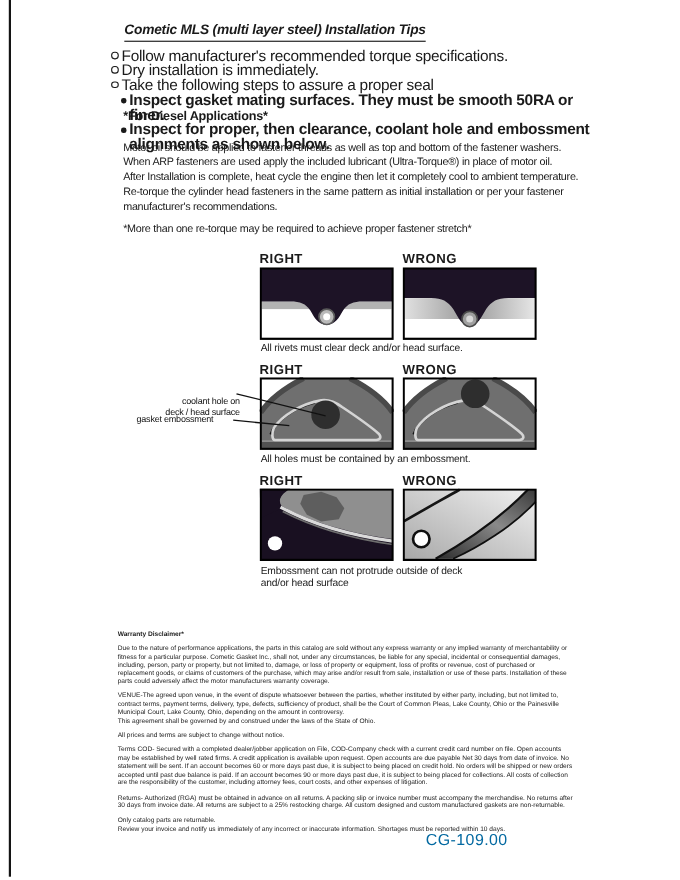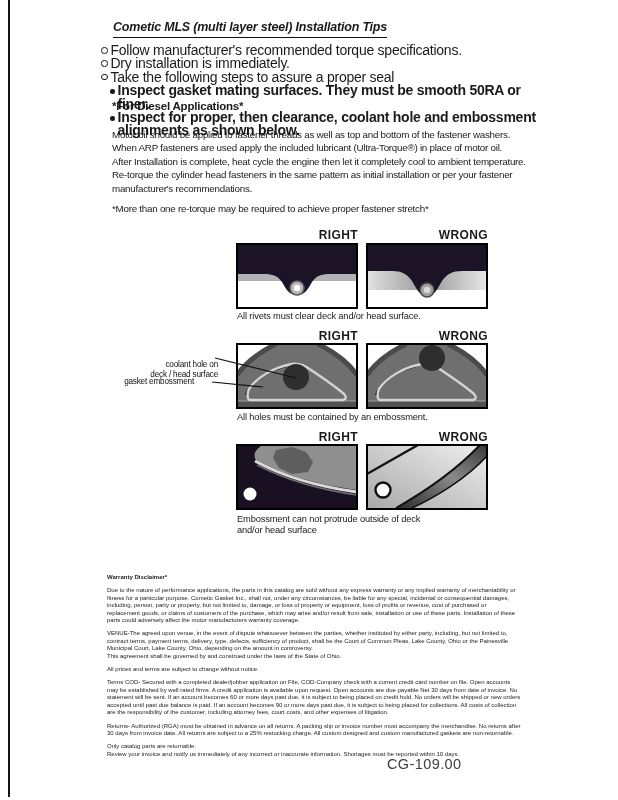--- a/index.html
+++ b/index.html
@@ -23,28 +23,28 @@
   .sub-row{margin-left:9px;font-weight:bold;}
   .dot{width:4.5px;height:4.5px;background:#1a1a1a;border-radius:50%;
        display:inline-block;margin-right:3px;position:relative;top:-1.5px;flex:0 0 auto;}
   
   #diesel-heading{left:112px;top:100px;font-size:11.5px;font-weight:bold;letter-spacing:-0.2px;}
   .para{left:112px;width:416px;font-size:9.8px;letter-spacing:-0.25px;line-height:13.4px;}
   #diesel-para1{top:128px;}
   #diesel-para2{top:155px;}
   #retorque-note{top:202px;}
   
-  .col-label{width:122px;text-align:right;font-size:12px;font-weight:bold;letter-spacing:0.4px;}
+  .col-label{width:122px;text-align:left;font-size:12px;font-weight:bold;letter-spacing:0.4px;}
   .dbox{width:122px;height:66px;}
   .dbox svg{display:block;width:122px;height:66px;}
   .lbl-left{left:236px;}
   .lbl-right{left:366px;}
   .caption{left:237px;font-size:9.3px;font-weight:normal;letter-spacing:-0.15px;line-height:11px;}
   .annot{font-size:8.2px;letter-spacing:-0.2px;line-height:10px;text-align:right;color:#111;}
-  #page-number{left:387px;top:756px;font-size:14.5px;letter-spacing:0.4px;color:#404040;}
+  #page-number{left:387px;top:756px;font-size:14.5px;letter-spacing:0.4px;color:#0369a1;}
   
   #legal{left:107px;top:574px;width:414px;font-size:6px;line-height:7.4px;letter-spacing:0;color:#222;}
   #legal p{margin:0;}
   #legal p + p{margin-top:6px;}
   #legal p.cont{margin-top:0;}
   #legal .bold{font-weight:bold;}
 </style>
 </head>
 <body>
 

